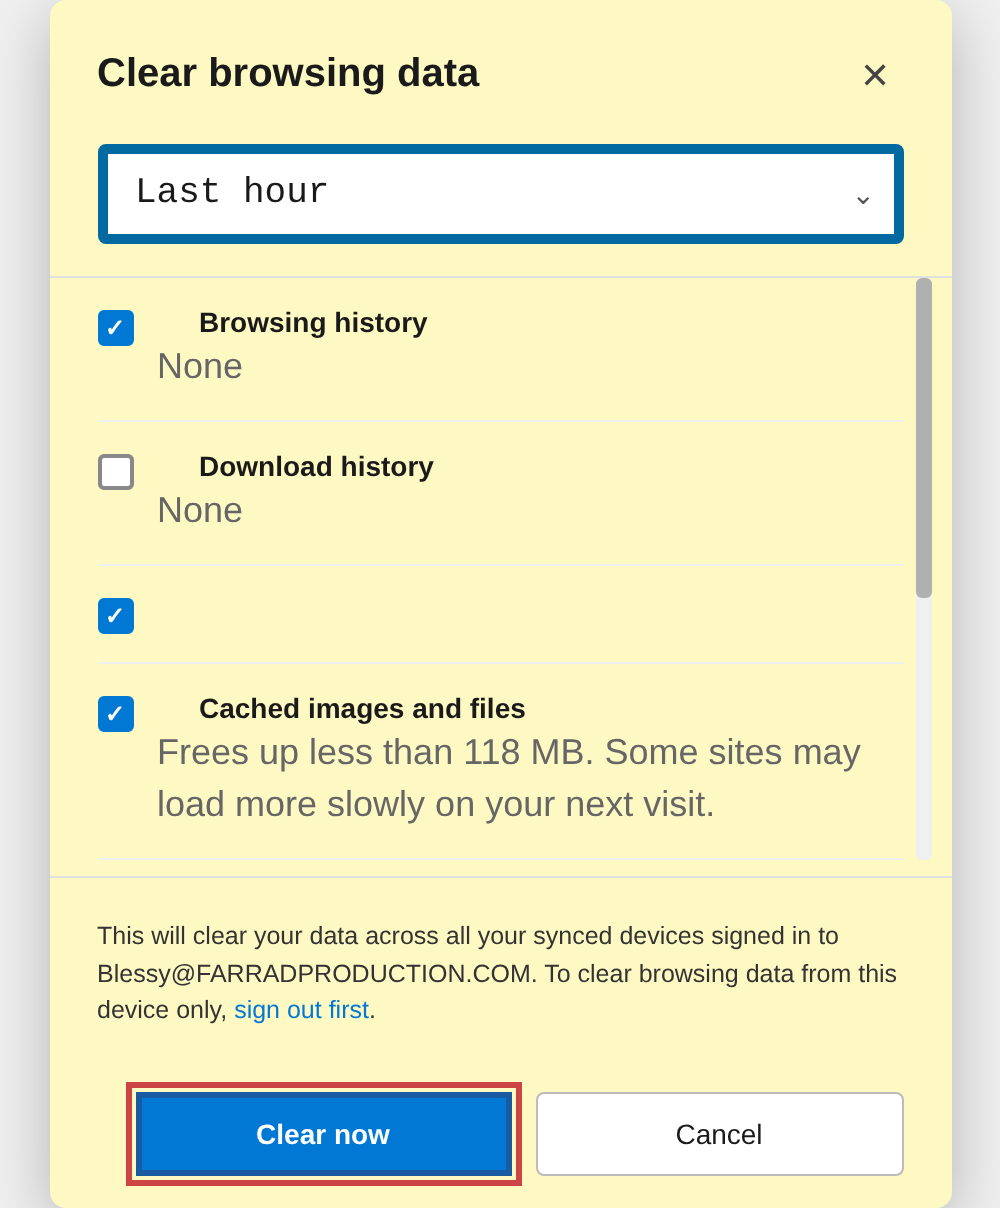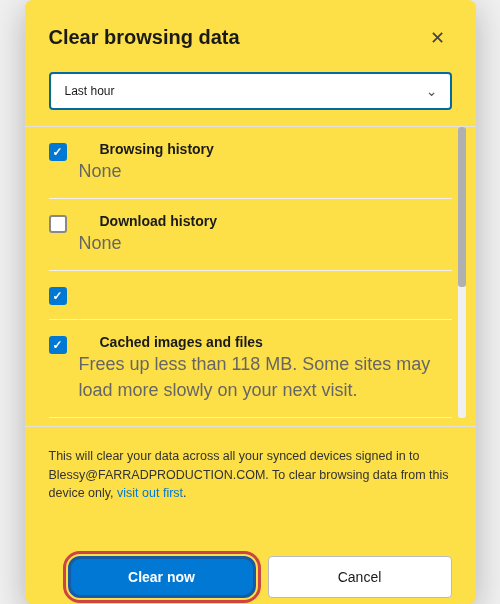--- a/index.html
+++ b/index.html
@@ -11,26 +11,26 @@
     body {
       font-family: 'Segoe UI', Arial, sans-serif;
       background: #f0f0f0;
       display: flex;
       justify-content: center;
       align-items: center;
       min-height: 100vh;
     }
 
     .dialog {
-      background: #fde047;
+      background: #fef9c3;
       width: 451px;
       min-height: 604px;
       border-radius: 8px;
       box-shadow: 0 8px 32px rgba(0,0,0,0.25);
-      padding: 24px 24px 6px 24px;
+      padding: 24px 24px 16px 24px;
       position: relative;
       display: flex;
       flex-direction: column;
     }
 
     .dialog-header {
       display: flex;
       justify-content: space-between;
       align-items: flex-start;
       margin-bottom: 20px;
@@ -66,28 +66,29 @@
     }
 
     .select-wrapper {
       position: relative;
       margin-bottom: 16px;
     }
 
     .select-wrapper select {
       width: 100%;
       padding: 10px 40px 10px 14px;
-      border: 2px solid #0369a1;
+      border: 5px solid #0369a1;
       border-radius: 4px;
-      font-size: 12px;
+      font-size: 18px;
       color: #1a1a1a;
       background: white;
       appearance: none;
       -webkit-appearance: none;
       cursor: pointer;
+      font-family: Liberation Mono, monospace;
     }
 
     .select-chevron {
       position: absolute;
       right: 14px;
       top: 50%;
       transform: translateY(-50%);
       pointer-events: none;
       color: #555;
       font-size: 14px;
@@ -178,21 +179,21 @@
       gap: 12px;
       margin-top: auto;
     }
 
     .btn-clear {
       flex: 1;
       padding: 10px 20px;
       background: #0078d4;
       color: white;
       border: 3px solid #1a5aa3;
-      border-radius: 12px;
+      border-radius: 0;
       font-size: 14px;
       font-weight: 600;
       cursor: pointer;
       outline: 3px solid #c44;
       outline-offset: 2px;
       margin-left: 19px;
     }
 
     .btn-cancel {
       flex: 1;
@@ -265,20 +266,20 @@
     </div>
 
     <div style="position:absolute; right:-14px; top:0; width:8px; height:100%; background:#f0f0f0; border-radius:3px;">
       <div style="width:8px; height:55%; background:#b0b0b0; border-radius:3px;"></div>
     </div>
   </div>
 
   <div class="divider" style="margin: 8px -24px;"></div>
 
   <p class="info-text">
-    <span>This will clear your data across all your synced devices signed in to Blessy@FARRADPRODUCTION.COM. To clear browsing data from this device only, </span><a class="info-link">visit out first</a><span>.</span>
+    <span>This will clear your data across all your synced devices signed in to Blessy@FARRADPRODUCTION.COM. To clear browsing data from this device only, </span><a class="info-link">sign out first</a><span>.</span>
   </p>
 
   <div class="button-row">
     <button class="btn-clear">Clear now</button>
     <button class="btn-cancel">Cancel</button>
   </div>
 </div>
 
 </body></html>

